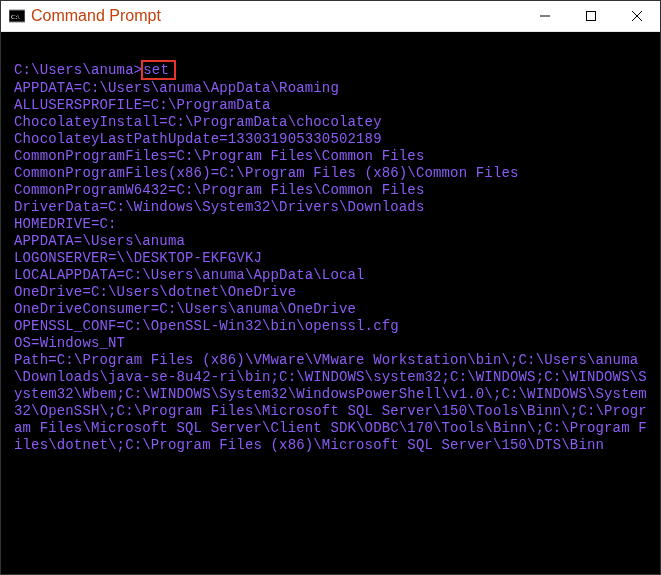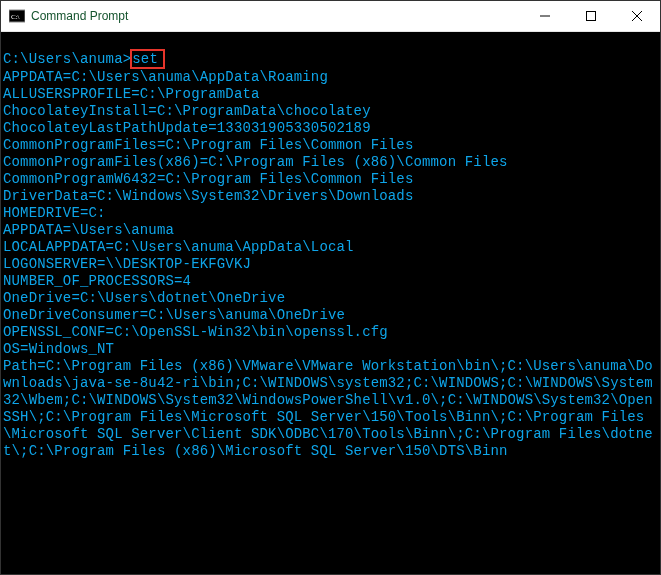--- a/index.html
+++ b/index.html
@@ -21,48 +21,48 @@
   .titlebar-icon {
     width: 16px;
     height: 16px;
     margin: 0 6px 0 8px;
     display: inline-flex;
     align-items: center;
     justify-content: center;
   }
   .titlebar-title {
     flex: 1;
-    font-size: 12px;
-    color: #14532d;
+    font-size: 16px;
+    color: #c2410c;
     font-weight: 400;
   }
   .win-controls {
     display: flex;
     height: 100%;
   }
   .win-btn {
     width: 46px;
     height: 100%;
     display: flex;
     align-items: center;
     justify-content: center;
     background: transparent;
     border: none;
     cursor: pointer;
   }
   .win-btn svg { width: 10px; height: 10px; }
 
   .terminal {
     background: #000;
-    color: #0ea5e9;
+    color: #8b5cf6;
     font-family: Consolas, "Courier New", monospace;
     font-size: 14px;
     line-height: 17px;
     height: calc(100% - 31px);
-    padding: 0;
+    padding: 11px;
     overflow: hidden;
     letter-spacing: 0.15px;
   }
   .term-inner {
     padding: 0 2px;
   }
   .blank-line { height: 17px; }
   .prompt-line { white-space: pre; }
   .cmd-highlight {
     border: 2px solid #e6352b;
@@ -115,23 +115,22 @@
         <div class="env-line">APPDATA=C:\Users\anuma\AppData\Roaming</div>
         <div class="env-line">ALLUSERSPROFILE=C:\ProgramData</div>
         <div class="env-line">ChocolateyInstall=C:\ProgramData\chocolatey</div>
         <div class="env-line">ChocolateyLastPathUpdate=133031905330502189</div>
         <div class="env-line">CommonProgramFiles=C:\Program Files\Common Files</div>
         <div class="env-line">CommonProgramFiles(x86)=C:\Program Files (x86)\Common Files</div>
         <div class="env-line">CommonProgramW6432=C:\Program Files\Common Files</div>
         <div class="env-line">DriverData=C:\Windows\System32\Drivers\Downloads</div>
         <div class="env-line">HOMEDRIVE=C:</div>
         <div class="env-line">APPDATA=\Users\anuma</div>
+        <div class="env-line">LOGONSERVER=\\DESKTOP-EKFGVKJ</div>
         <div class="env-line">LOCALAPPDATA=C:\Users\anuma\AppData\Local</div>
-        <div class="env-line">LOGONSERVER=\\DESKTOP-EKFGVKJ</div>
-        <div class="env-line">NUMBER_OF_PROCESSORS=4</div>
         <div class="env-line">OneDrive=C:\Users\dotnet\OneDrive</div>
         <div class="env-line">OneDriveConsumer=C:\Users\anuma\OneDrive</div>
         <div class="env-line">OPENSSL_CONF=C:\OpenSSL-Win32\bin\openssl.cfg</div>
         <div class="env-line">OS=Windows_NT</div>
         <div class="env-line">Path=C:\Program Files (x86)\VMware\VMware Workstation\bin\;C:\Users\anuma\Downloads\java-se-8u42-ri\bin;C:\WINDOWS\system32;C:\WINDOWS;C:\WINDOWS\System32\Wbem;C:\WINDOWS\System32\WindowsPowerShell\v1.0\;C:\WINDOWS\System32\OpenSSH\;C:\Program Files\Microsoft SQL Server\150\Tools\Binn\;C:\Program Files\Microsoft SQL Server\Client SDK\ODBC\170\Tools\Binn\;C:\Program Files\dotnet\;C:\Program Files (x86)\Microsoft SQL Server\150\DTS\Binn</div>
       </div>
   </div>
 </div>
 
 </body></html>

